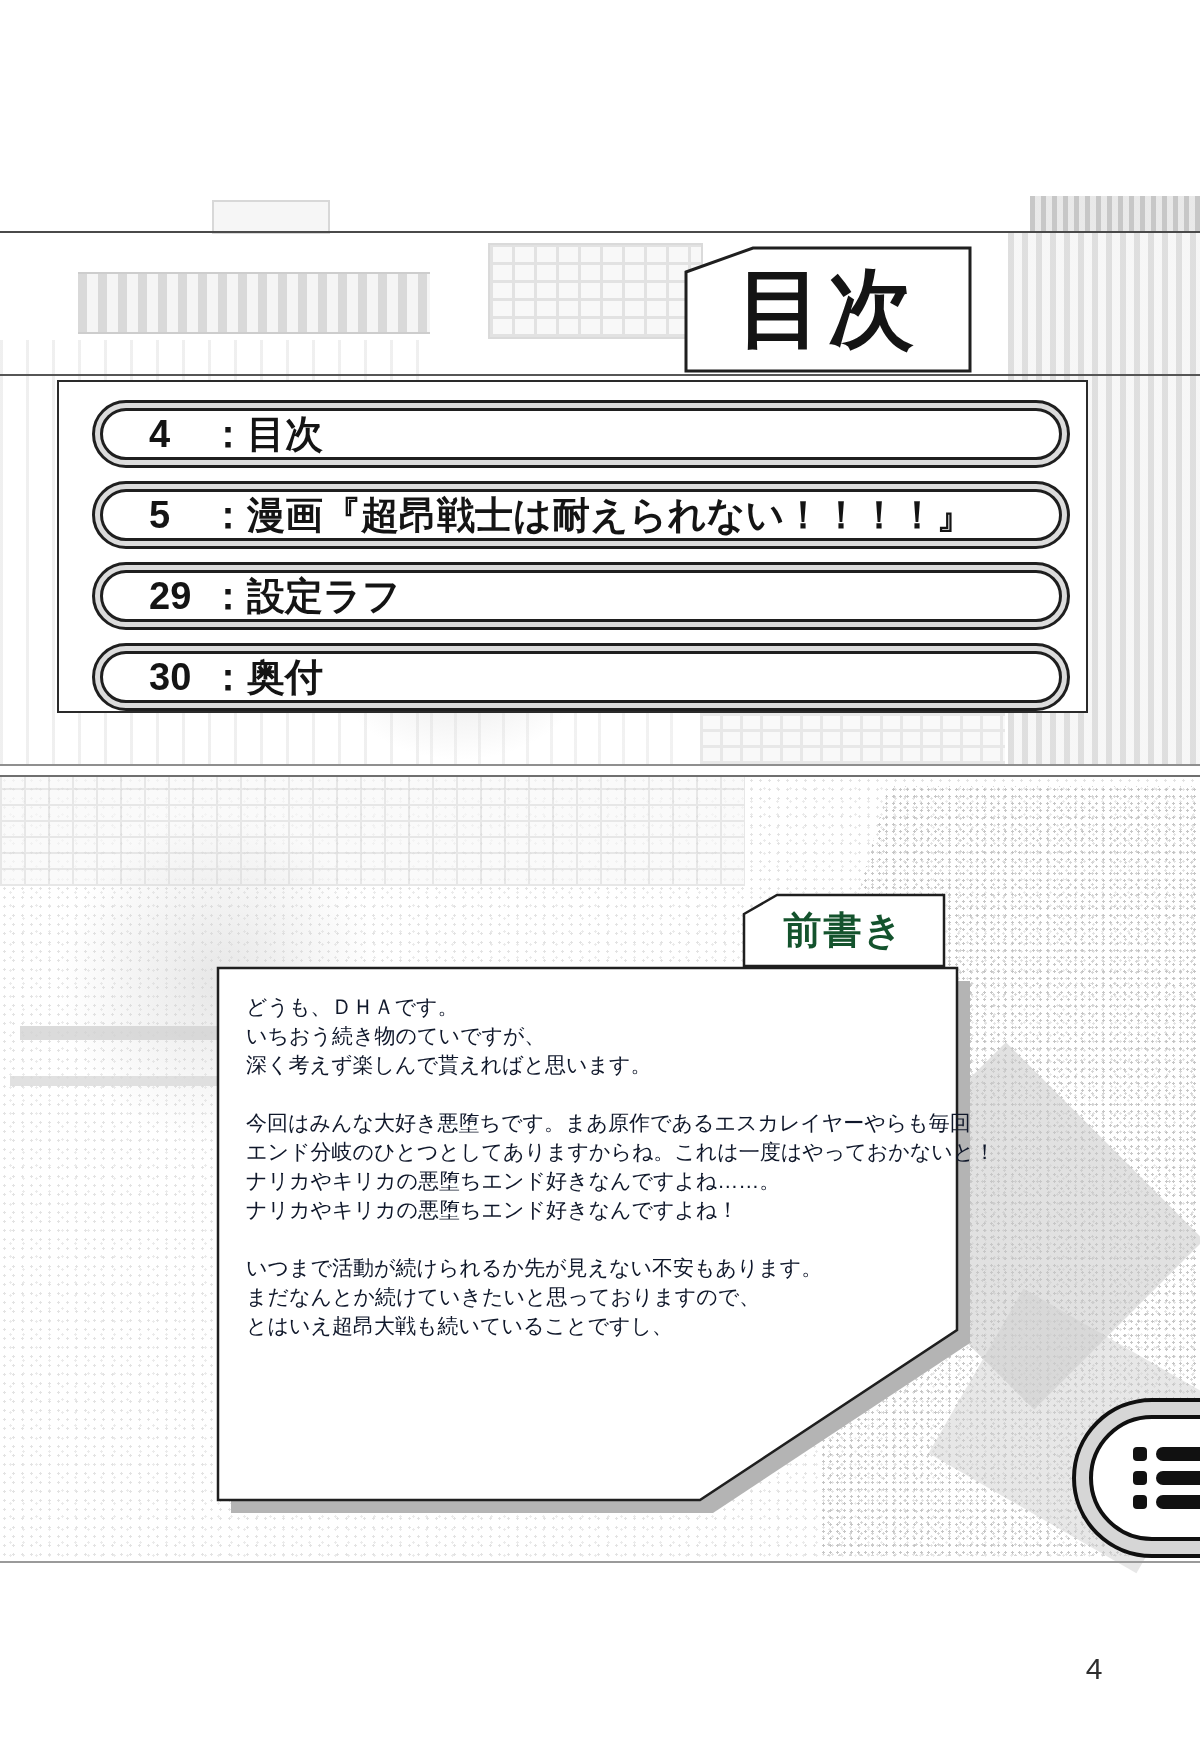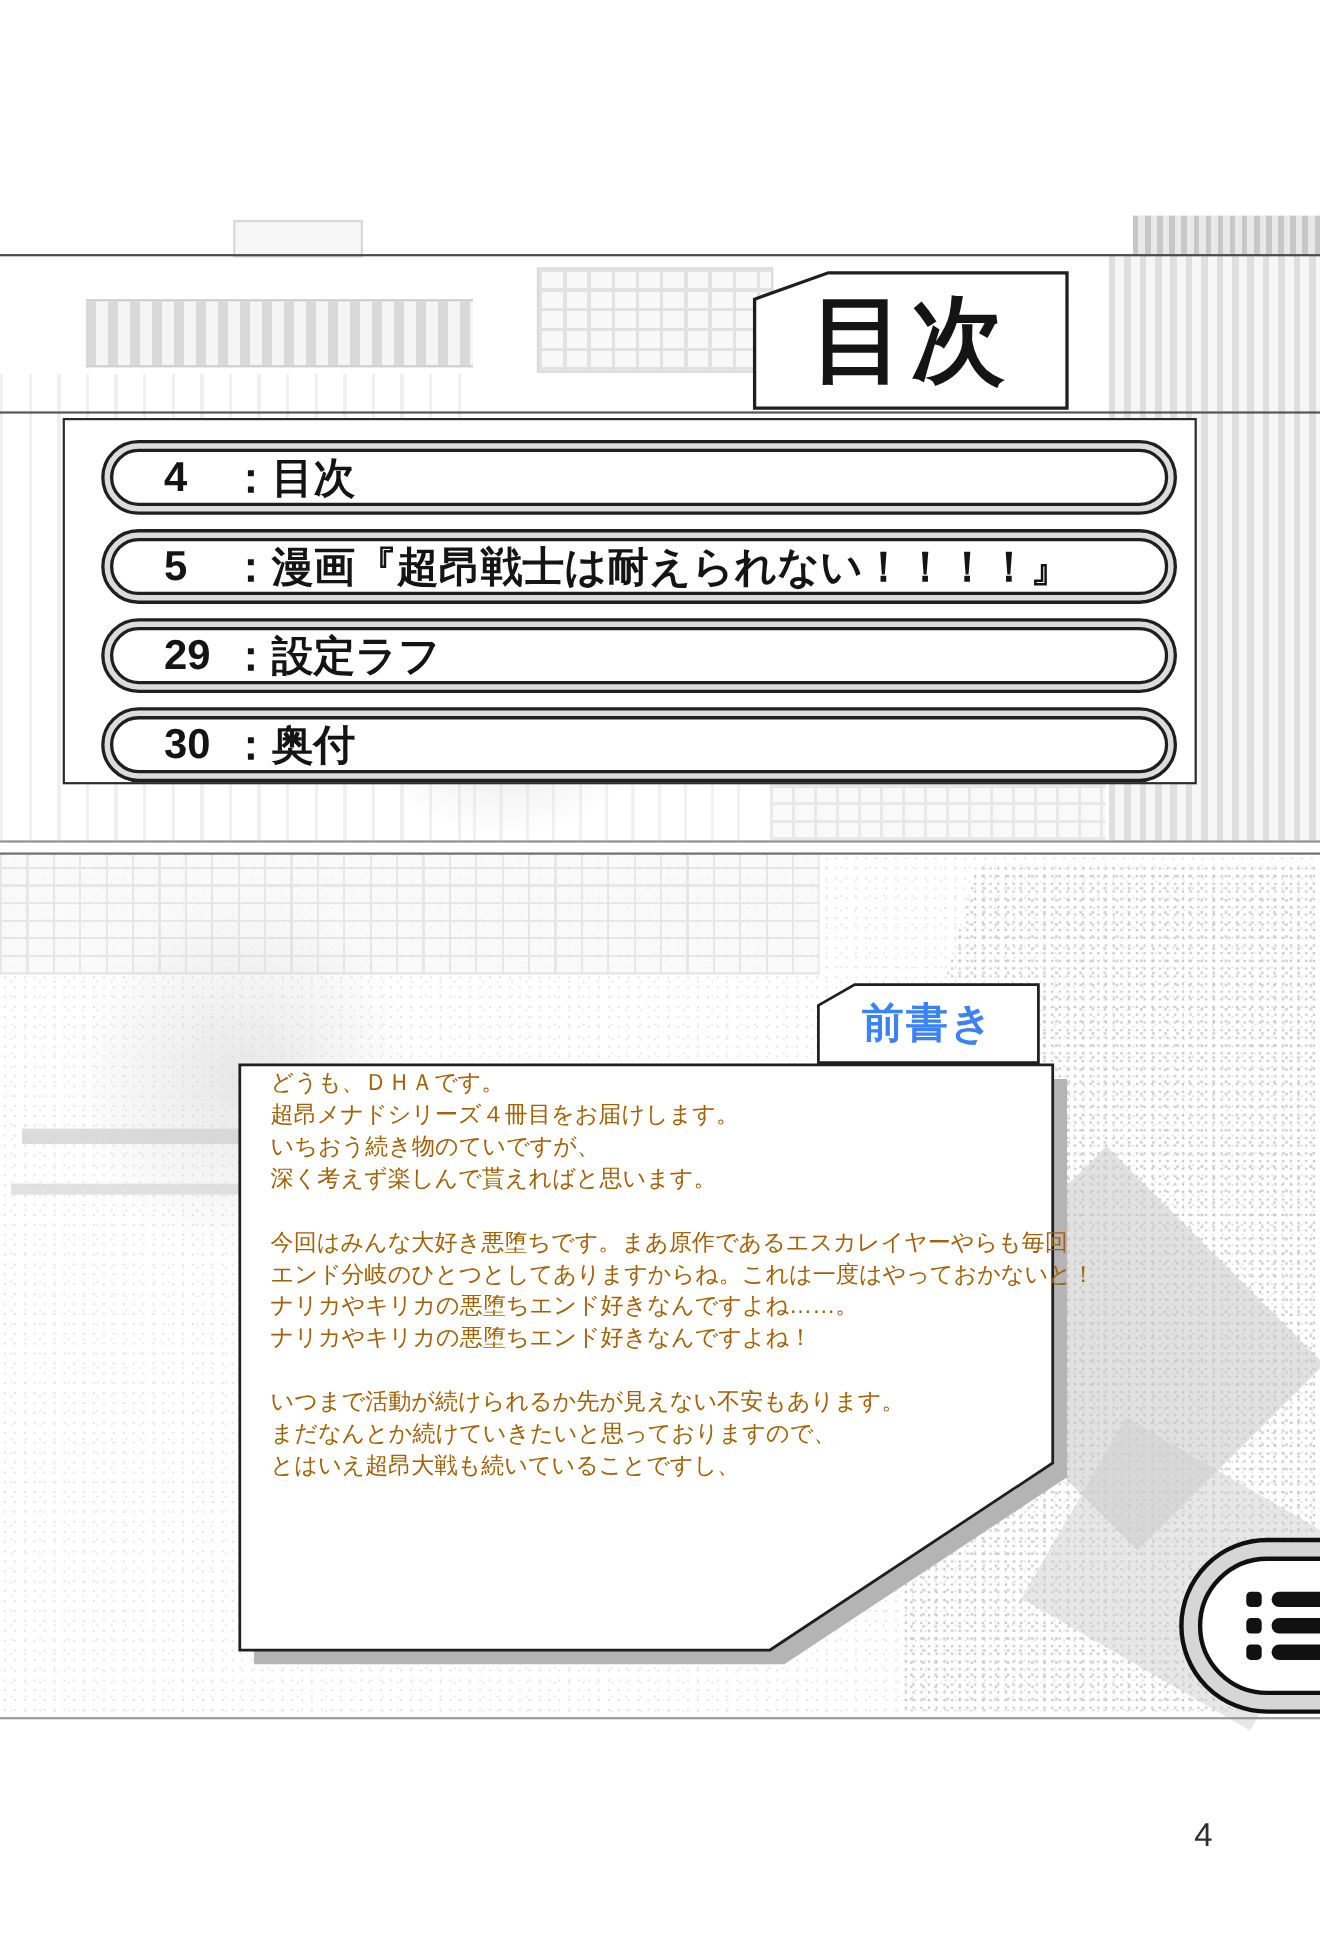--- a/index.html
+++ b/index.html
@@ -88,25 +88,25 @@
     font-size:38px; font-weight:800; color:#141414; white-space:nowrap;
   }
   .pill-num { display:inline-block; width:60px; }
   .pill-colon { display:inline-block; }
   .pill-label { display:inline-block; }
 
   
   #foreword-title {
     position:absolute; left:744px; top:895px; width:200px; height:71px;
     display:flex; align-items:center; justify-content:center;
-    font-size:38px; font-weight:900; letter-spacing:2px; color:#3b82f6;
+    font-size:38px; font-weight:900; letter-spacing:2px; color:#14532d;
   }
   #foreword-text {
-    position:absolute; left:246px; top:970px; width:700px;
-    font-size:21px; line-height:29px; color:#a16207; font-weight:500;
+    position:absolute; left:246px; top:992px; width:700px;
+    font-size:21px; line-height:29px; color:#0f172a; font-weight:500;
   }
   .fw-line { min-height:29px; white-space:nowrap; }
 
   
   #list-capsule {
     position:absolute; left:1072px; top:1398px; width:240px; height:160px;
     border:4px solid #101010; border-radius:90px; background:#d6d6d6;
   }
   #list-capsule .capsule-inner {
     position:absolute; inset:13px; border:4px solid #101010; border-radius:70px;
@@ -189,21 +189,20 @@
         <span class="pill-num">30</span>
           <span class="pill-colon">：</span>
           <span class="pill-label">奥付</span>
       </div>
     </div>
   </div>
 
   <div id="foreword-title">前書き</div>
   <div id="foreword-text">
     <div class="fw-line">どうも、ＤＨＡです。</div>
-    <div class="fw-line">超昂メナドシリーズ４冊目をお届けします。</div>
     <div class="fw-line">いちおう続き物のていですが、</div>
     <div class="fw-line">深く考えず楽しんで貰えればと思います。</div>
     <div class="fw-line"></div>
     <div class="fw-line">今回はみんな大好き悪堕ちです。まあ原作であるエスカレイヤーやらも毎回</div>
     <div class="fw-line">エンド分岐のひとつとしてありますからね。これは一度はやっておかないと！</div>
     <div class="fw-line">ナリカやキリカの悪堕ちエンド好きなんですよね……。</div>
     <div class="fw-line">ナリカやキリカの悪堕ちエンド好きなんですよね！</div>
     <div class="fw-line"></div>
     <div class="fw-line">いつまで活動が続けられるか先が見えない不安もあります。</div>
     <div class="fw-line">まだなんとか続けていきたいと思っておりますので、</div>

